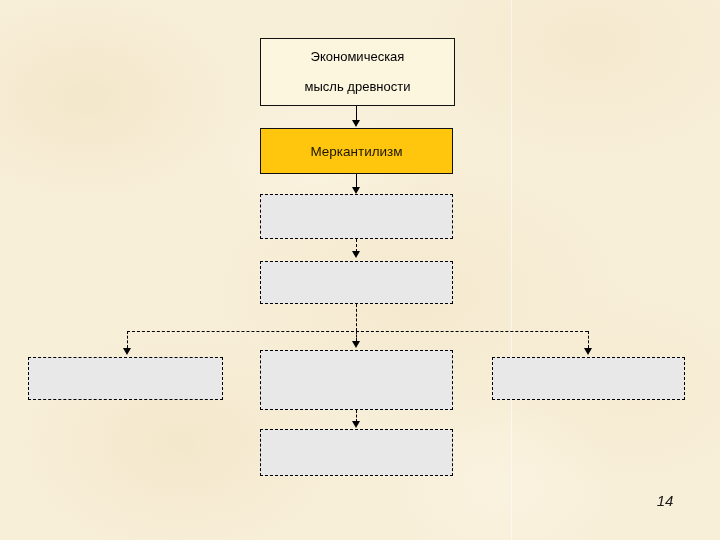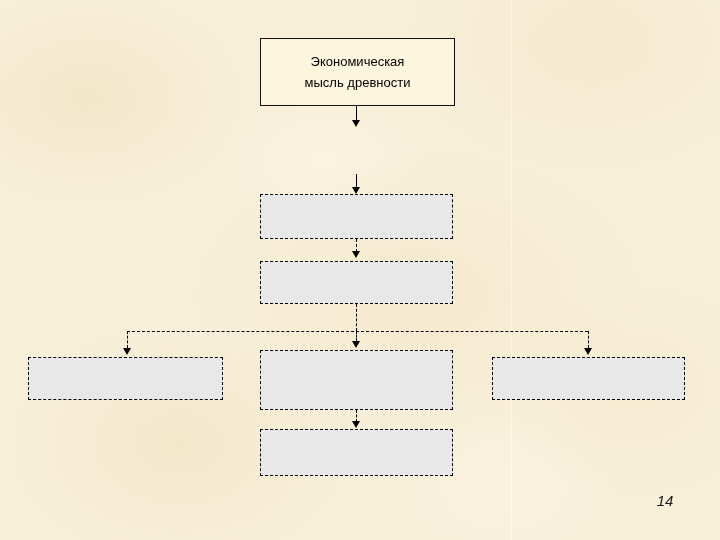--- a/index.html
+++ b/index.html
@@ -29,21 +29,21 @@
     align-items: center;
     justify-content: center;
     text-align: center;
   }
 
   .title-box {
     left: 260px; top: 38px; width: 195px; height: 68px;
     background: #FDF6DF;
     border: 1px solid #111111;
     font-size: 13px;
-    line-height: 21px;
+    line-height: 30px;
     color: #000000;
     white-space: pre-line;
   }
 
   .mercantilism-box {
     left: 260px; top: 128px; width: 193px; height: 46px;
     background: #FFC60D;
     border: 1px solid #111111;
     font-size: 13.5px;
     color: #1C1700;
@@ -91,20 +91,23 @@
   <div class="box title-box">
     <span>Экономическая
 мысль древности</span>
   </div>
 
   <div>
     <div class="vline-solid" style="left:356px; top:106px; height:15px;"></div>
     <div class="arrowhead" style="left:352px; top:120px;"></div>
   </div>
 
+  <div class="box mercantilism-box">
+    <span>Меркантилизм</span>
+  </div>
 
   <div>
     <div class="vline-solid" style="left:356px; top:174px; height:14px;"></div>
     <div class="arrowhead" style="left:352px; top:187px;"></div>
   </div>
 
   <div class="box placeholder-box ph-1"></div>
 
   <div>
     <div class="vline-dashed" style="left:356px; top:239px; height:13px;"></div>

